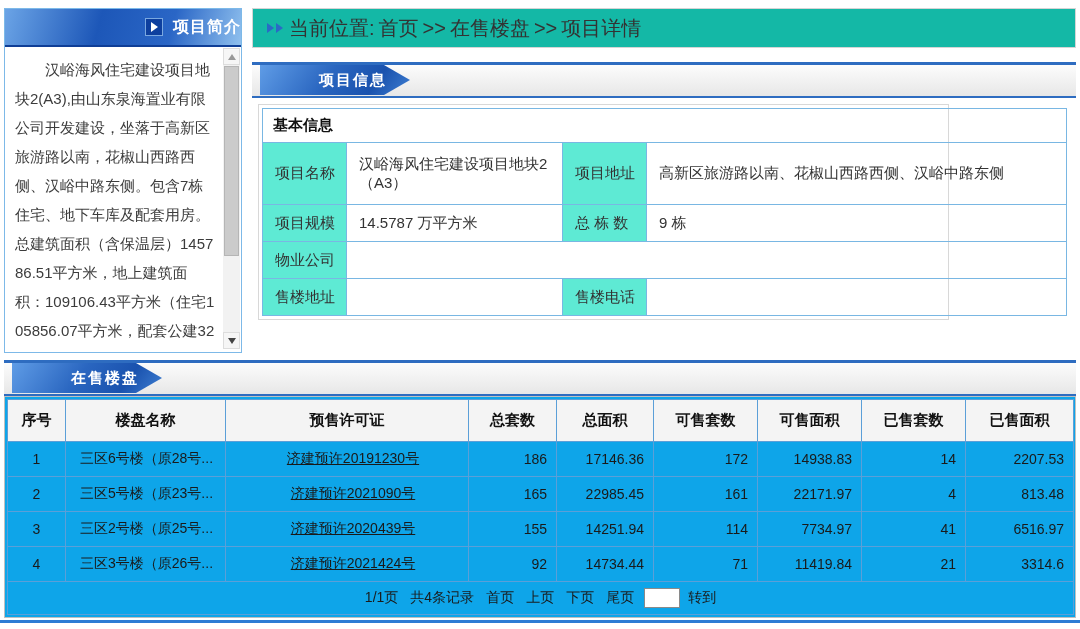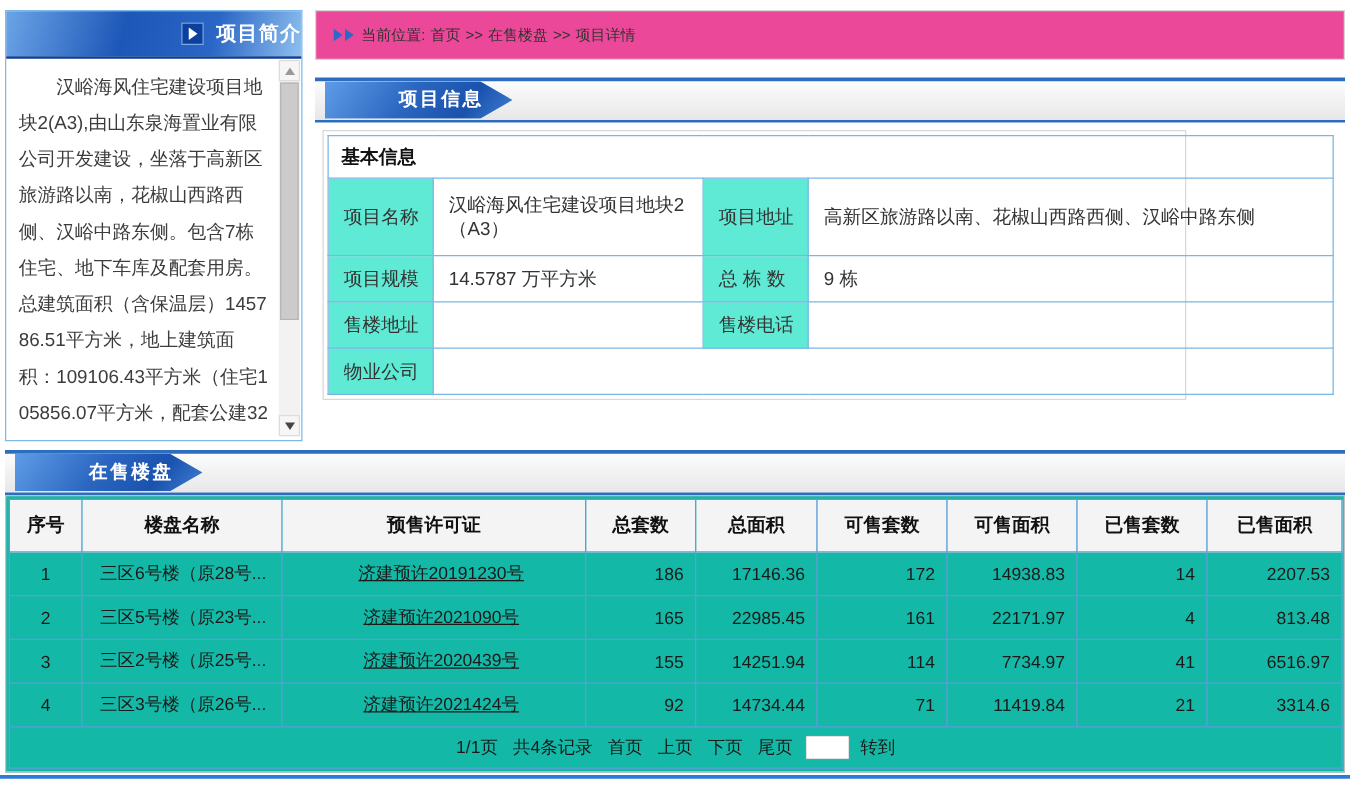--- a/index.html
+++ b/index.html
@@ -23,22 +23,22 @@
   
   .sbar { position:absolute; right:1px; top:1px; bottom:1px; width:17px; background:#f2f2f2; }
   .sb-btn { position:absolute; left:0; width:17px; height:17px; background:#f6f6f6; border:1px solid #ddd;
             display:flex; align-items:center; justify-content:center; }
   .sb-up { top:0; } .sb-down { bottom:0; }
   .tri-up { width:0; height:0; border-left:4px solid transparent; border-right:4px solid transparent; border-bottom:6px solid #999; }
   .tri-dn { width:0; height:0; border-left:4px solid transparent; border-right:4px solid transparent; border-top:6px solid #444; }
   .sb-thumb { position:absolute; left:1px; top:18px; width:15px; height:190px; background:#cbcbcb; border:1px solid #b5b5b5; }
 
   
-  .breadcrumb { position:absolute; left:252px; top:8px; width:824px; height:40px; background:#ec4899;
-                border:1px solid #d5d5d5; display:flex; align-items:center; padding-left:14px; font-size:12px; color:#333; }
+  .breadcrumb { position:absolute; left:252px; top:8px; width:824px; height:40px; background:#14b8a6;
+                border:1px solid #d5d5d5; display:flex; align-items:center; padding-left:14px; font-size:20px; color:#333; }
   .bc-icon { display:flex; margin-right:9px; }
   .bc-tri { width:0; height:0; border-top:5px solid transparent; border-bottom:5px solid transparent;
             border-left:7px solid #2a6ac6; margin-right:2px; }
   .breadcrumb span { margin-right:4px; }
   .bc-link { cursor:pointer; }
 
   
   .section-bar { position:absolute; height:36px; background:linear-gradient(#fcfcfc,#e7e7e7);
                  border-top:3px solid #2e6cc0; border-bottom:2px solid #2e6cc0;text-align:center; }
   .section-tab { position:absolute; left:8px; top:0; width:150px; height:30px;
@@ -53,21 +53,21 @@
                background:#fff; padding:3px; }
   .info-table { width:804px; border-collapse:collapse; table-layout:fixed; }
   .info-table td { border:1px solid #79b7e3; font-size:15px; color:#333; padding:4px 0 4px 12px; }
   .info-table .tbl-title td { font-weight:bold; color:#111; height:34px; padding-left:10px; }
   .info-table tr.r-tall td { height:62px; }
   .info-table tr.r-std td { height:37px; }
   .info-table .lbl { background:#5eead4; }
 
   
   .list-wrap { position:absolute; left:4px; top:396px; width:1072px; border:1px solid #c0c0c0;
-               background:#14b8a6; padding:2px; }
+               background:#0ea5e9; padding:2px; }
   .list-table { width:1066px; border-collapse:collapse; table-layout:fixed; }
   .list-table th { border:1px solid #5b9fd8; height:42px; font-size:15px; color:#111; background:#f4f4f4; font-weight:bold; }
   .list-table td { border:1px solid #5b9fd8; height:35px; font-size:14px; color:#1a1a1a; }
   .c-seq { text-align:center; }
   .c-name { text-align:left; padding-left:14px; }
   .c-lic { text-align:center; padding-left:12px;text-decoration:underline; }
   .c-num { text-align:right; padding-right:9px; }
   .hl { color:#ee734d; }
   .name-link { cursor:pointer; }
 
@@ -139,28 +139,28 @@
         <td class="lbl">项目地址</td>
         <td class="val">高新区旅游路以南、花椒山西路西侧、汉峪中路东侧</td>
       </tr>
       <tr class="r-std">
         <td class="lbl">项目规模</td>
         <td class="val">14.5787 万平方米</td>
         <td class="lbl">总 栋 数</td>
         <td class="val">9 栋</td>
       </tr>
       <tr class="r-std">
+        <td class="lbl">物业公司</td>
+        <td class="val" colspan="3"></td>
+      </tr>
+      <tr class="r-std">
         <td class="lbl">售楼地址</td>
         <td class="val"></td>
         <td class="lbl">售楼电话</td>
         <td class="val"></td>
-      </tr>
-      <tr class="r-std">
-        <td class="lbl">物业公司</td>
-        <td class="val" colspan="3"></td>
       </tr>
     </tbody>
       </table>
   </div>
 
   <div class="section-bar bar-list">
     <div class="section-tab">在售楼盘</div>
   </div>
 
   <div class="list-wrap">

